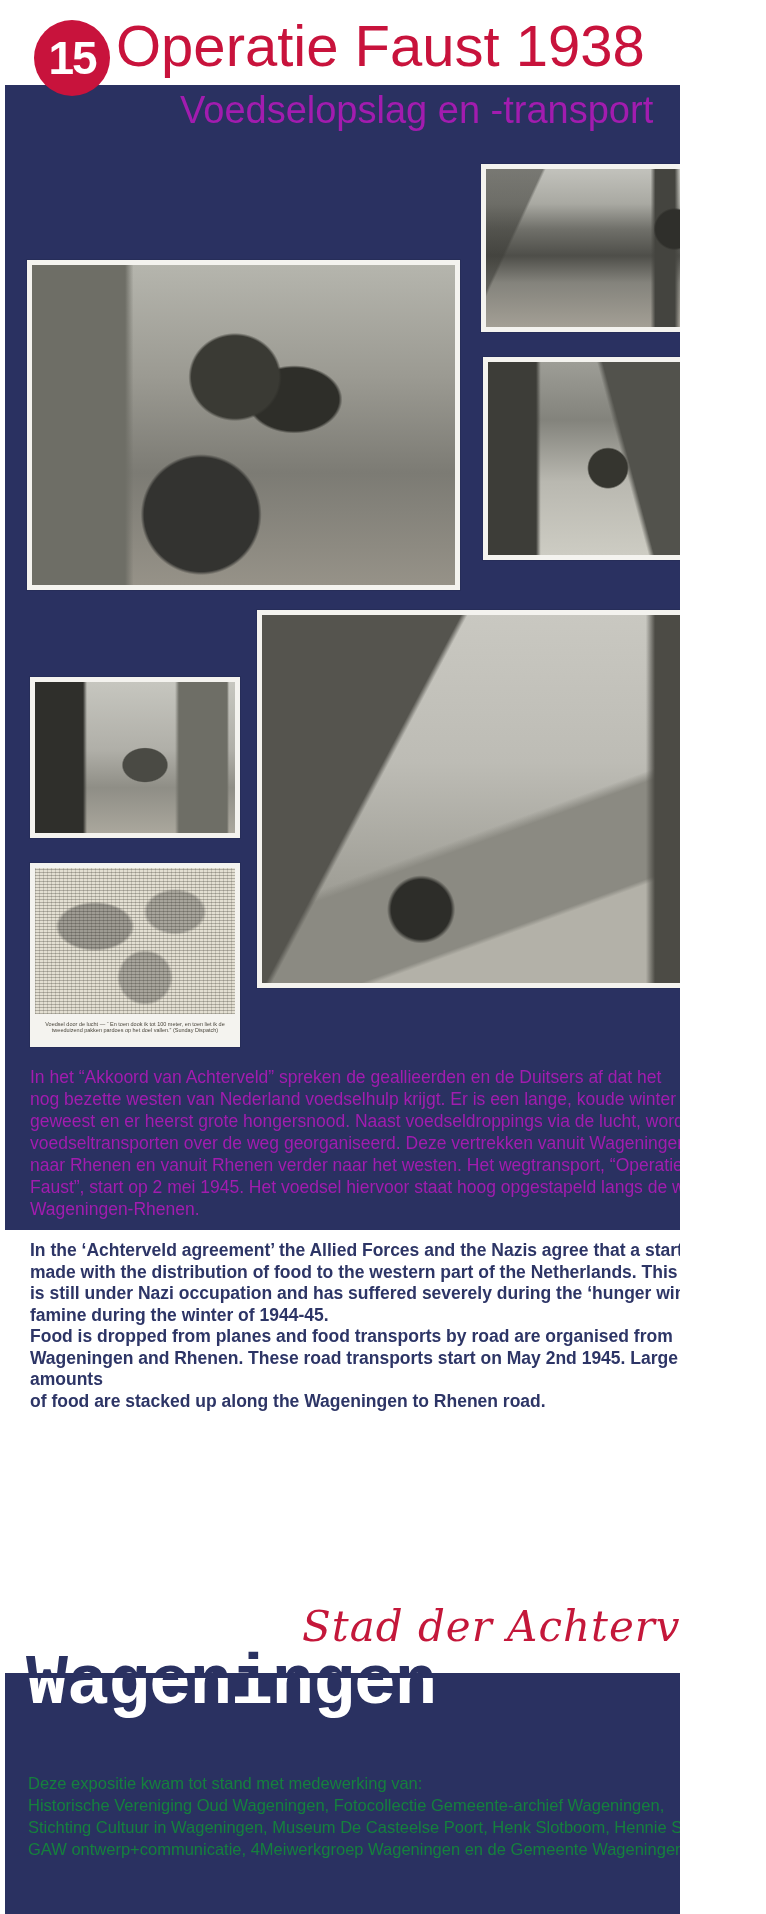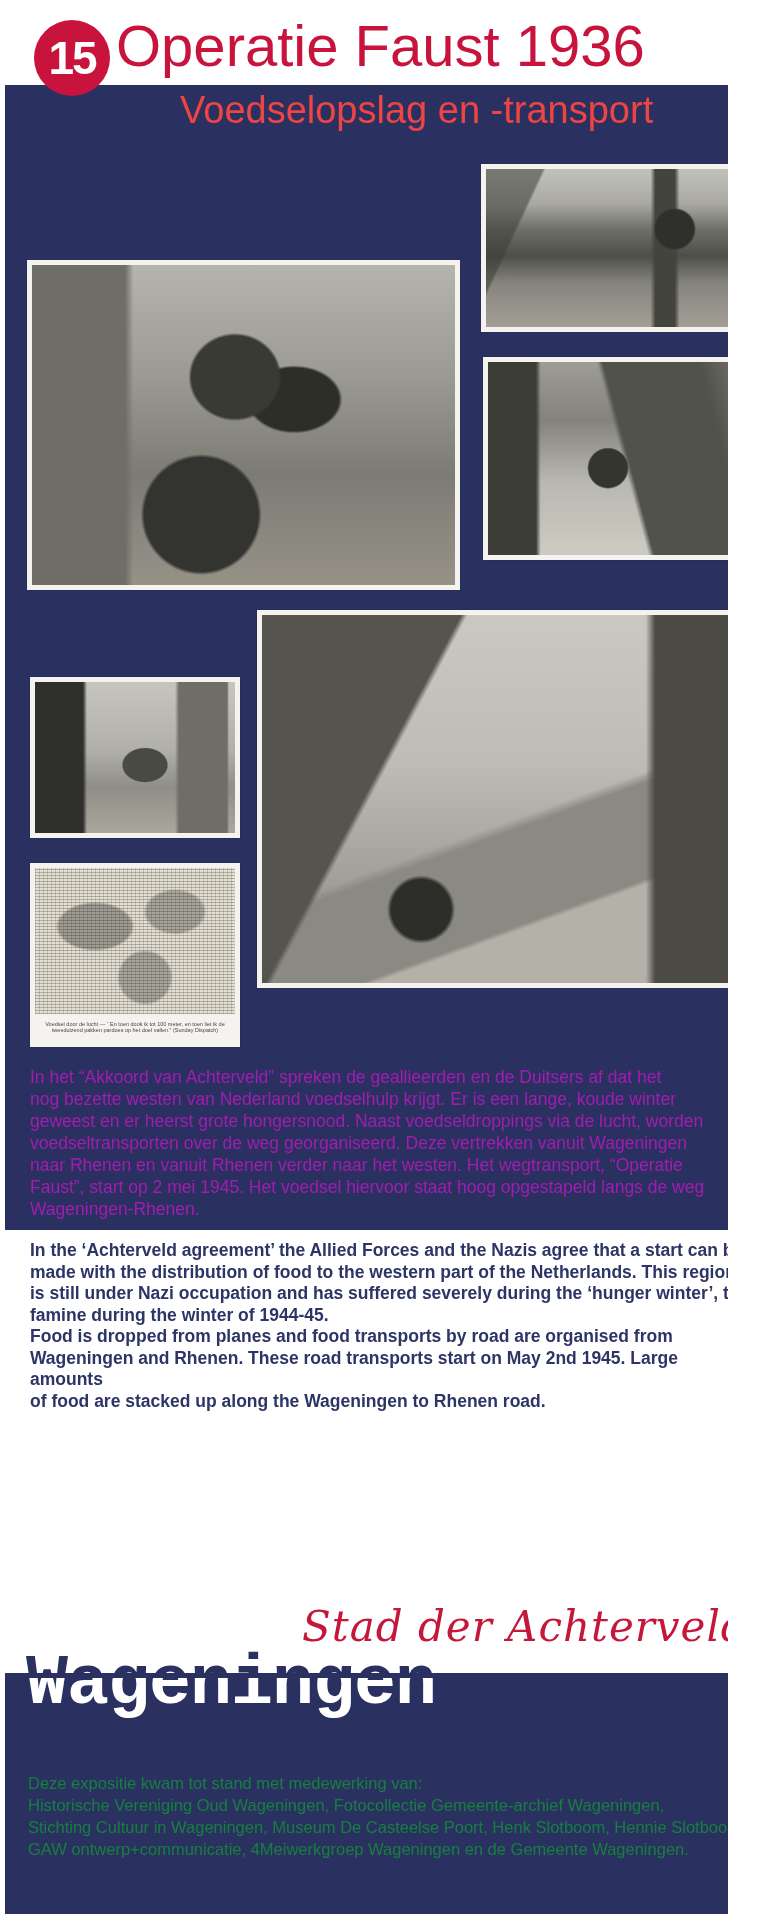--- a/index.html
+++ b/index.html
@@ -1,38 +1,37 @@
 <!DOCTYPE html>
 <html><head>
 <meta charset="utf-8">
 <style>
   html,body{margin:0;padding:0;background:#ffffff;}
   #poster{
     position:relative; width:680px; height:1914px; overflow:hidden;
     background:#ffffff;
     font-family:"Liberation Sans", sans-serif;
-    padding-left:48px;
   }
   
   .blue-panel{position:absolute;left:5px;width:754px;background:#2a3161;}
   #panel-main{top:85px;height:1145px;}
   #panel-footer{top:1673px;height:241px;}
   
   #num-badge{
     position:absolute;left:34px;top:20px;width:76px;height:76px;border-radius:50%;
     background:#c8133c;z-index:6;display:flex;align-items:center;justify-content:center;
     color:#ffffff;font-weight:bold;font-size:46px;letter-spacing:-2px;
   }
   #main-title{
     position:absolute;left:116px;top:13px;z-index:5;
     color:#c8133c;font-size:58px;line-height:1.15;letter-spacing:0px;white-space:nowrap;
   }
   #subtitle{
     position:absolute;left:180px;top:90px;z-index:5;
-    color:#ef4444;font-size:38px;line-height:1.1;white-space:nowrap;font-weight:400;
+    color:#a21caf;font-size:38px;line-height:1.1;white-space:nowrap;font-weight:400;
   }
   
   .photo{position:absolute;background:#f4f3ef;padding:5px;box-sizing:border-box;z-index:4;
          box-shadow:0 0 0 1px rgba(0,0,0,.08);}
   .photo .art{width:100%;height:100%;}
   #photo-barge{left:481px;top:164px;width:252px;height:168px;}
   #photo-barge .art{
     background:
       linear-gradient(115deg, rgba(60,60,55,.55) 0 18%, transparent 19%),
       radial-gradient(circle at 78% 38%, #2f2f2b 0 9%, transparent 10%),
@@ -111,21 +110,21 @@
 <body>
 
 <div id="poster">
 
   <div class="blue-panel" id="panel-main"></div>
   <div class="blue-panel" id="panel-footer"></div>
 
   <div id="num-badge">
     <span>15</span>
   </div>
-  <div id="main-title">Operatie Faust 1936</div>
+  <div id="main-title">Operatie Faust 1938</div>
   <div id="subtitle">Voedselopslag en -transport</div>
 
   <div class="photo" id="photo-barge">
     <div class="art"></div>
   </div>
   <div class="photo" id="photo-convoy-right">
     <div class="art"></div>
   </div>
   <div class="photo" id="photo-motorcycle">
     <div class="art"></div>

